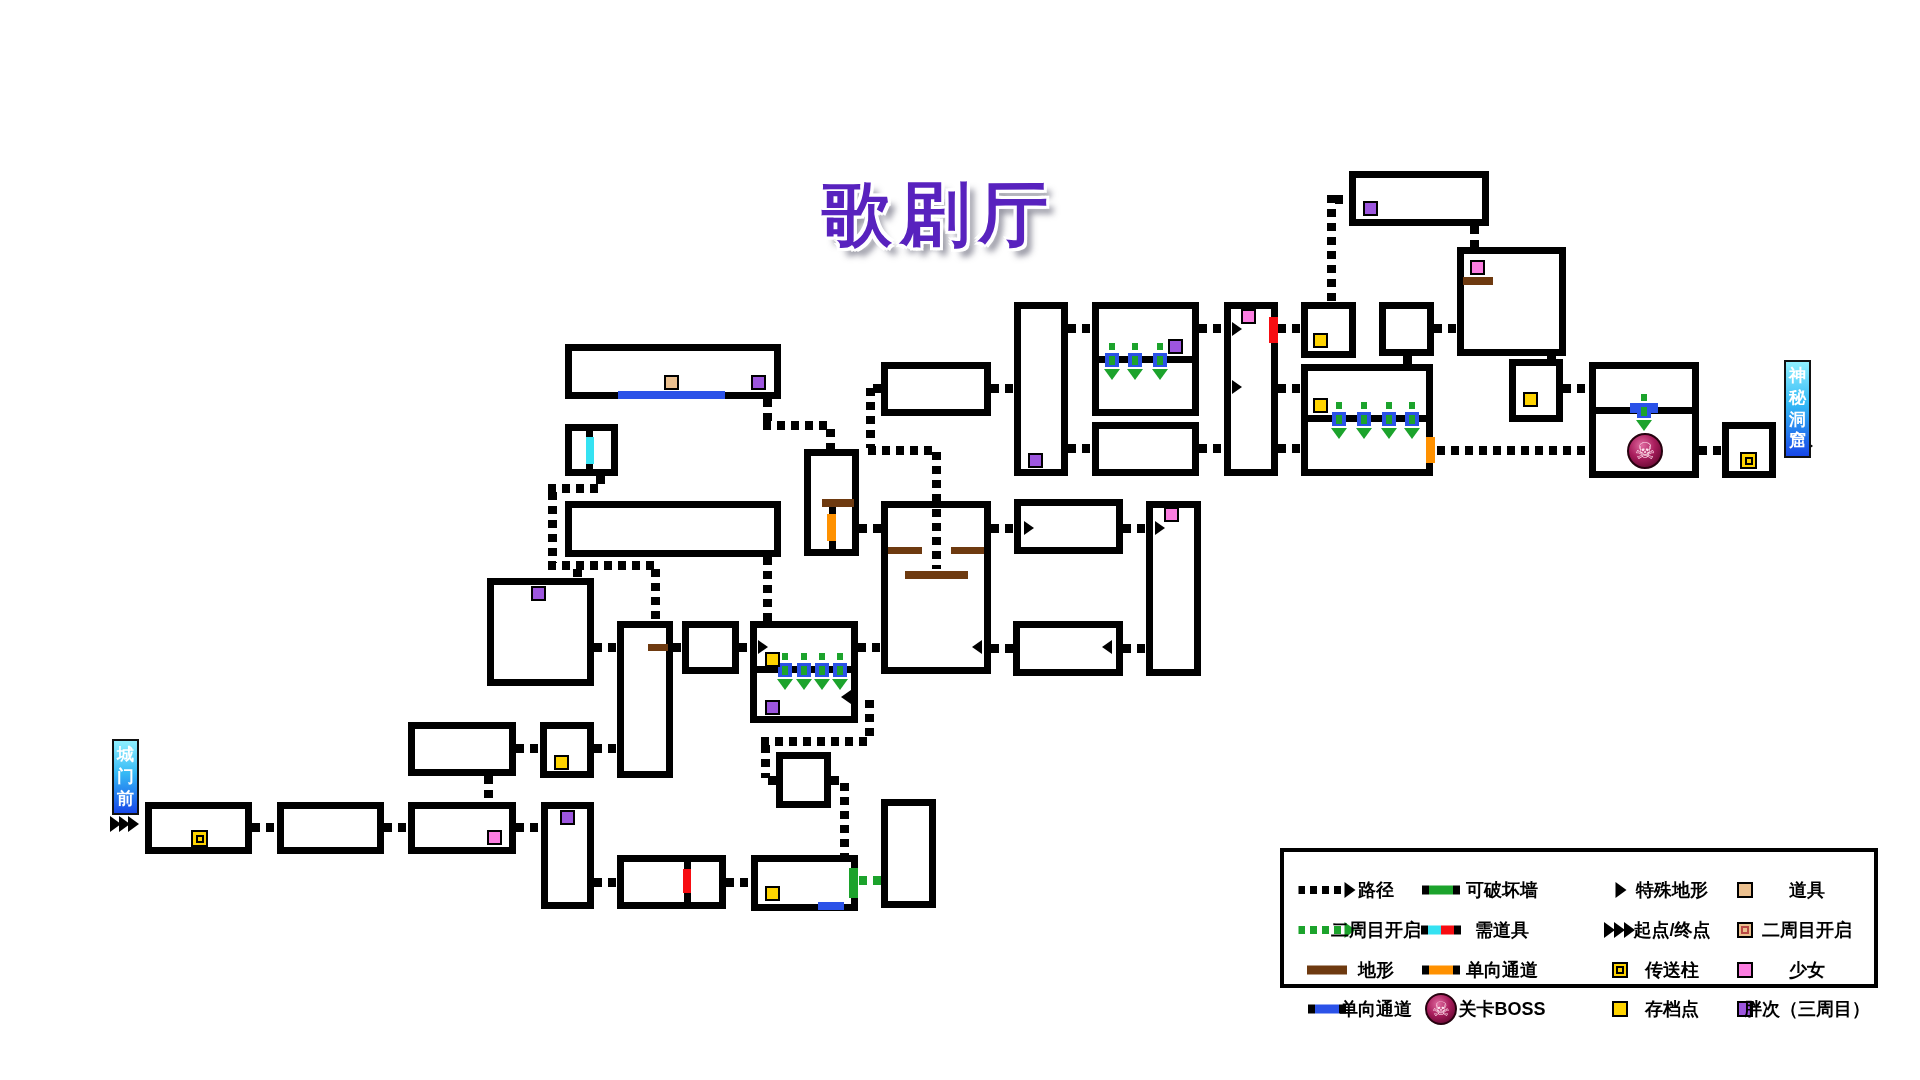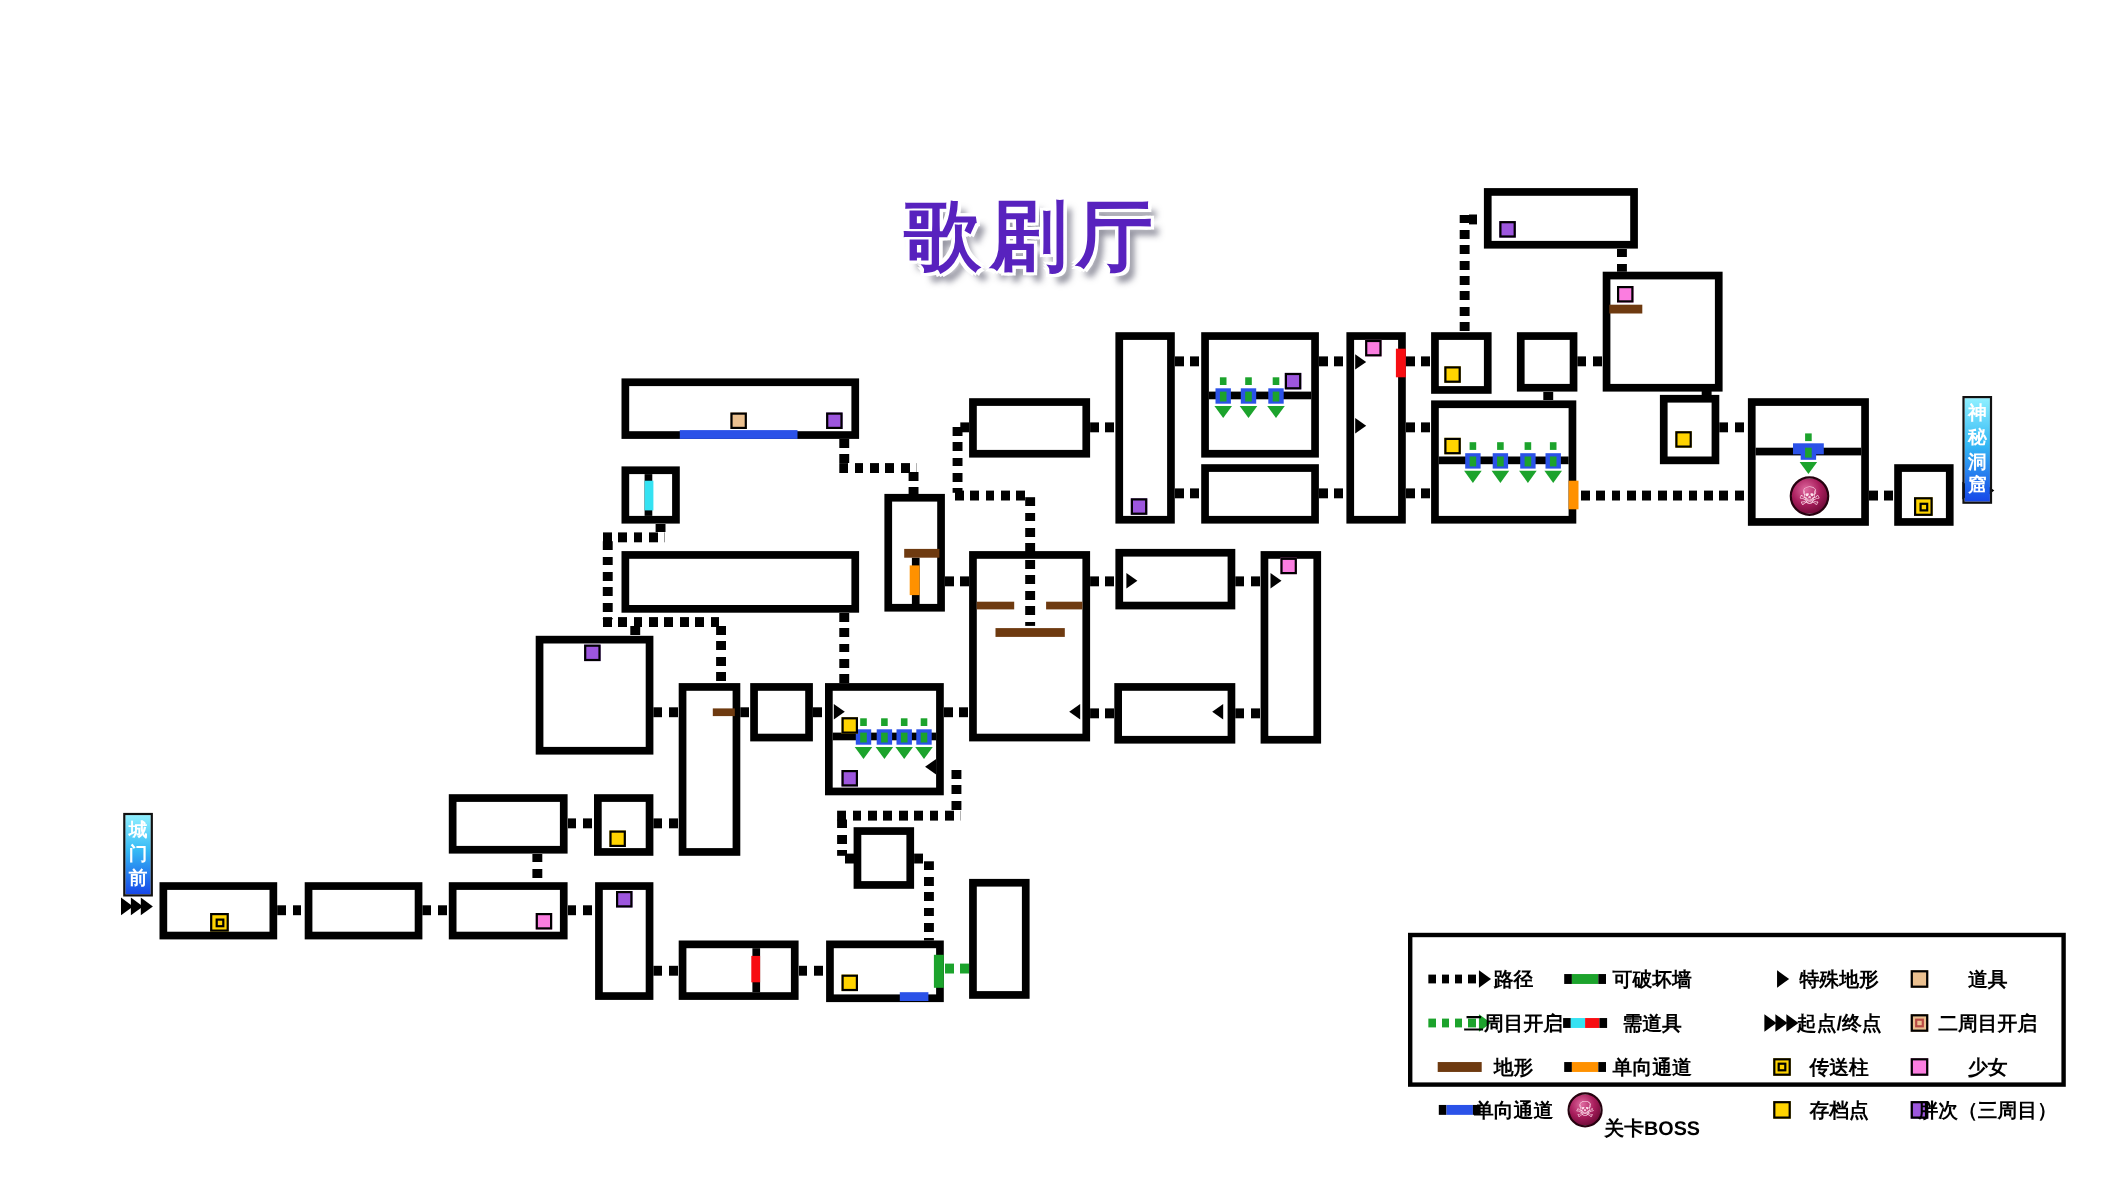--- a/index.html
+++ b/index.html
@@ -333,21 +333,21 @@
       <div class="lg-label" style="left: 218px; top: 78px;">需道具</div>
       <div class="lg-swatch" style="left: 157px; top: 118px;">
         <div style="height: 9px; width: 7px; background: rgb(0, 0, 0);"></div>
         <div style="height: 9px; width: 24px; background: rgb(255, 145, 0);"></div>
         <div style="height: 9px; width: 7px; background: rgb(0, 0, 0);"></div>
       </div>
       <div class="lg-label" style="left: 218px; top: 118px;">单向通道</div>
       <div class="lg-swatch" style="left: 157px; top: 157px;">
         <div class="boss" style="position: static; width: 32px; height: 32px; font-size: 20px;">☠</div>
       </div>
-      <div class="lg-label" style="left: 218px; top: 174px; text-align: center;">关卡BOSS</div>
+      <div class="lg-label" style="left: 218px; top: 157px; text-align: center;">关卡BOSS</div>
       <div class="lg-swatch" style="left: 336px; top: 38px;">
         <div class="sw-tri" style="border-left: 11px solid rgb(0, 0, 0);"></div>
       </div>
       <div class="lg-label" style="left: 388px; top: 38px;">特殊地形</div>
       <div class="lg-swatch" style="left: 336px; top: 78px;">
         <div class="sw-tri" style="border-left: 11px solid rgb(0, 0, 0); margin-left: -1px;"></div>
         <div class="sw-tri" style="border-left: 11px solid rgb(0, 0, 0); margin-left: -1px;"></div>
         <div class="sw-tri" style="border-left: 11px solid rgb(0, 0, 0); margin-left: -1px;"></div>
       </div>
       <div class="lg-label" style="left: 388px; top: 78px;">起点/终点</div>

